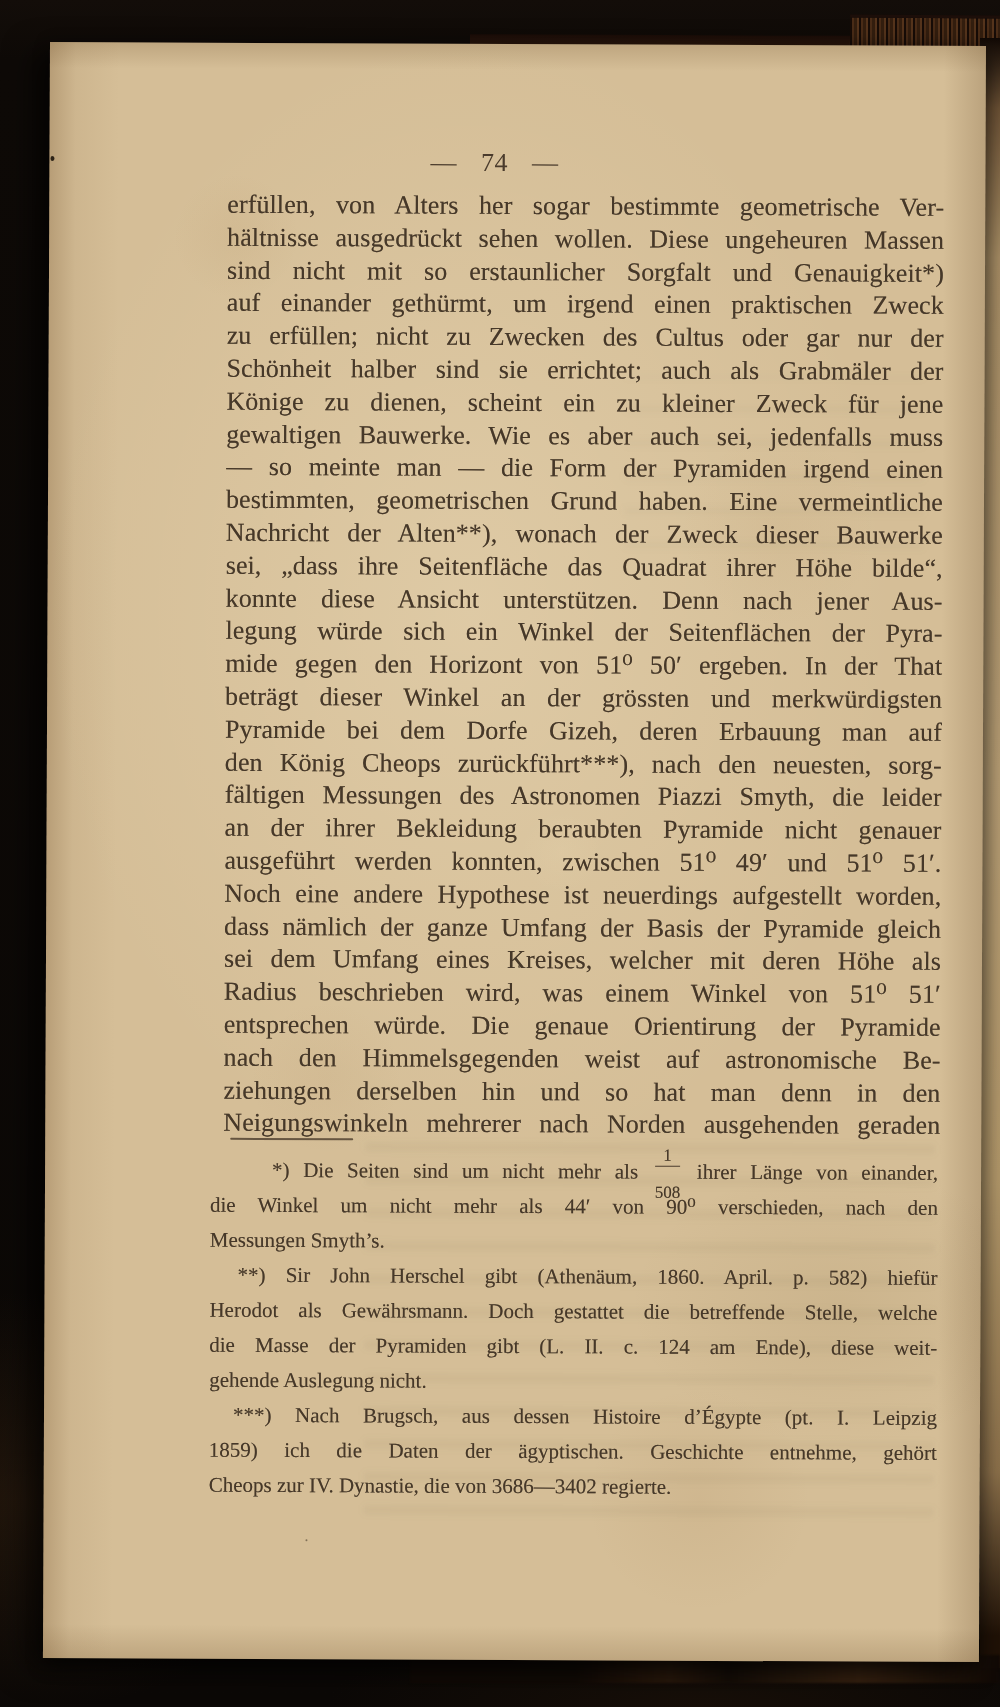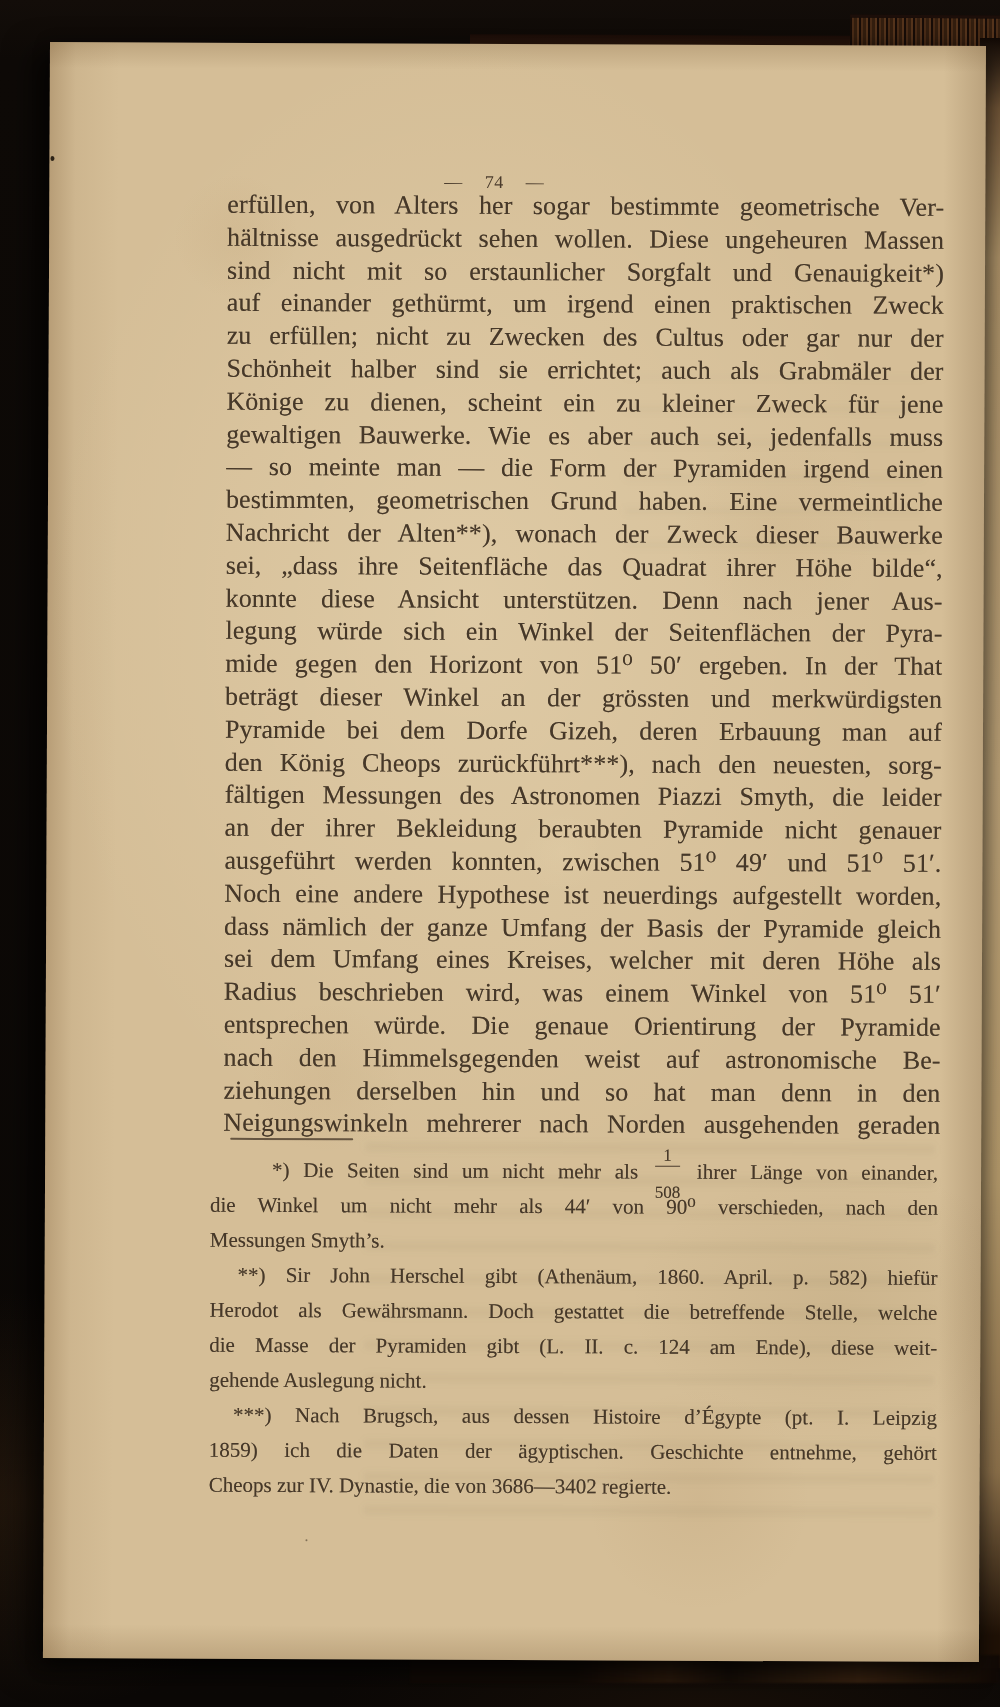--- a/index.html
+++ b/index.html
@@ -46,21 +46,21 @@
   .ghost1{right:46px;top:1095px;width:570px;height:400px;
     background:repeating-linear-gradient(0deg,rgba(0,0,0,0) 0 24px,rgba(95,83,56,0.06) 24px 33px);}
   .ghost2{right:60px;top:330px;width:300px;height:200px;
     background:repeating-linear-gradient(0deg,rgba(0,0,0,0) 0 26px,rgba(95,83,56,0.035) 26px 34px);}
   .speck{position:absolute;background:#2d2317;border-radius:50%;}
   .sp1{left:1px;top:114px;width:4px;height:5px;}
   .sp2{left:472px;top:921px;width:3px;height:3px;opacity:.55;}
   .sp3{left:262px;top:1496px;width:2px;height:2px;opacity:.5;}
   
   .pg-header{position:absolute;top:104px;left:372px;width:146px;text-align:center;
-    font-size:18px;word-spacing:17px;letter-spacing:.5px;color:#4a3b2c;margin-top:24px;}
+    font-size:26px;word-spacing:17px;letter-spacing:.5px;color:#4a3b2c;}
   .bodytext{position:absolute;top:146px;left:178px;width:717px;}
   .ln{height:32.8px;line-height:32.8px;font-size:26px;letter-spacing:.1px;
     text-align:justify;text-align-last:justify;overflow:hidden;white-space:nowrap0;
     text-shadow:0 0 .6px rgba(70,56,40,.55);}
   .fnrule{position:absolute;top:1095px;left:185px;width:123px;height:2px;
     background:rgba(74,59,42,.8);border-radius:1px;}
   .footnotes{position:absolute;top:1110px;left:165px;width:728px;font-size:21px;
     text-shadow:0 0 .5px rgba(70,56,40,.5);}
   .fn-ln{height:35px;line-height:35px;text-align:justify;text-align-last:justify;}
   .nojust{text-align-last:left;}

